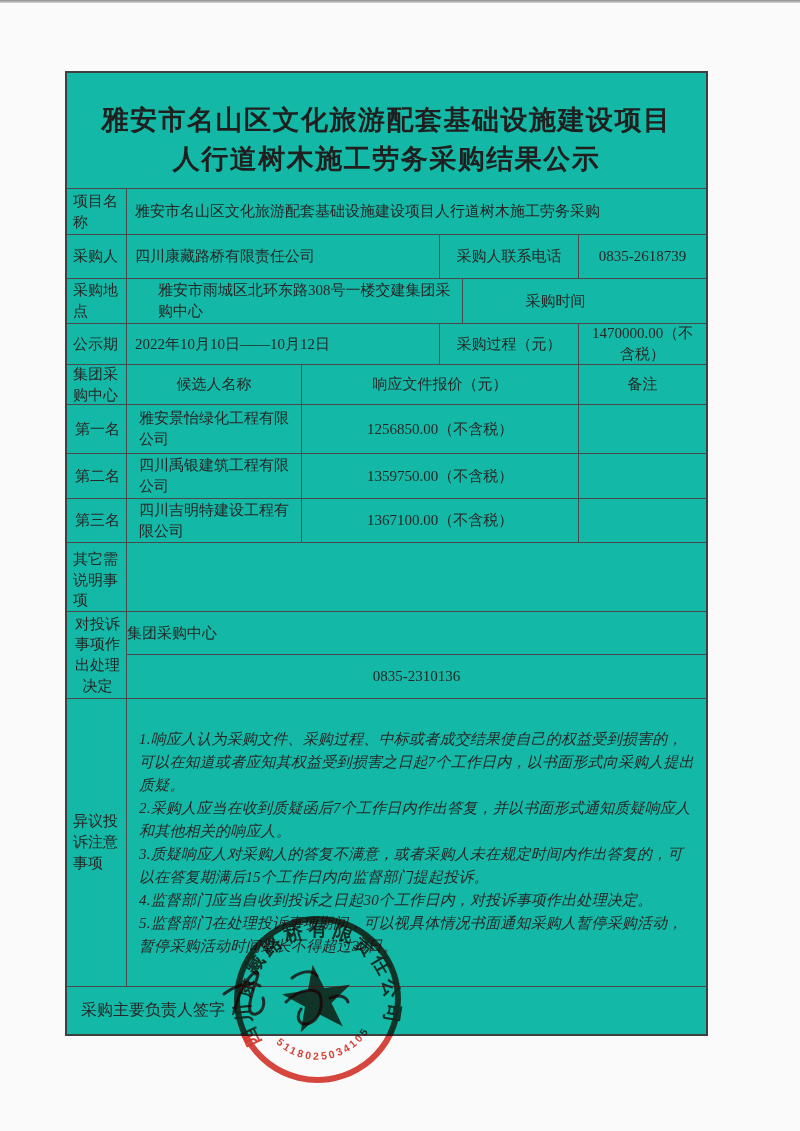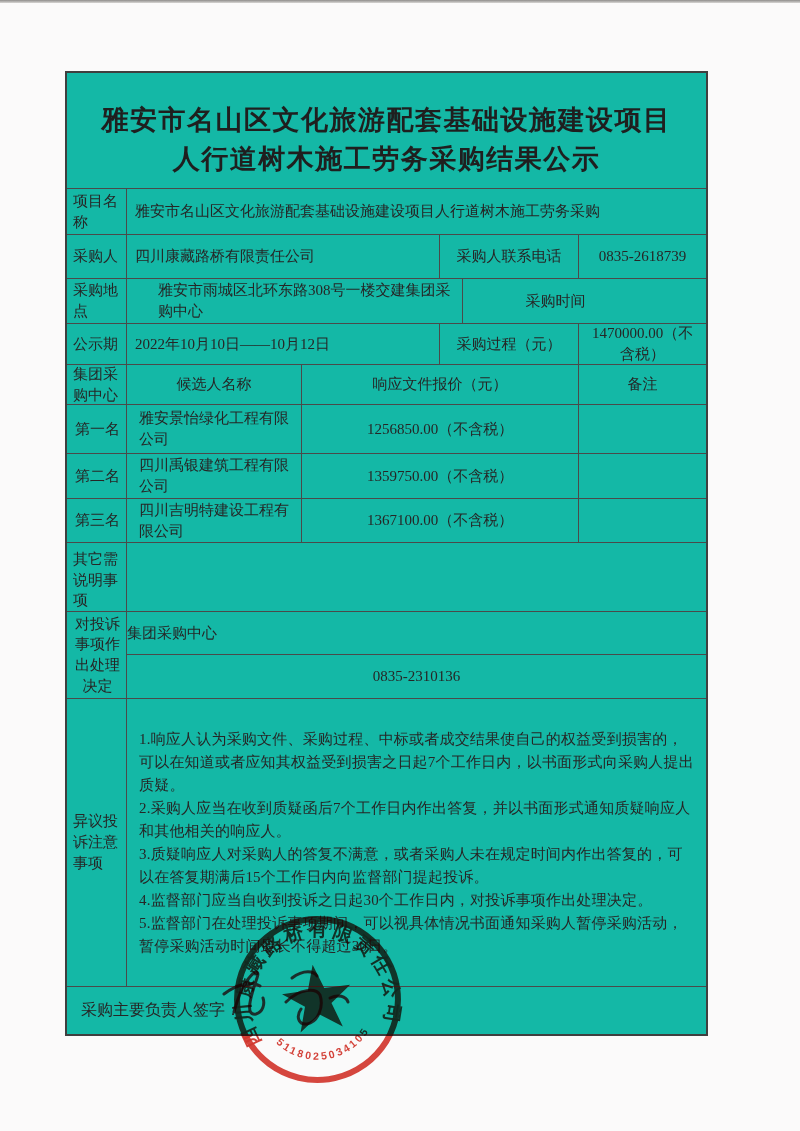--- a/index.html
+++ b/index.html
@@ -40,21 +40,21 @@
   .w-cquote { width:277px; }
   .w-cremark { flex:1; }
   .title-cell { padding-top:28px; text-align:center;
     font-family:"Liberation Sans","DejaVu Sans",sans-serif;
     font-weight:700; font-size:27px; line-height:39px; letter-spacing:1.5px; color:#1f1f1f; }
   .sup-right { flex:1; display:flex; flex-direction:column; }
   .sup-top { height:43px; border-bottom:1.6px solid #4a4a4a; display:flex;
              align-items:center; justify-content:flex-start; font-size:15px; }
   .sup-bot { flex:1; display:flex; align-items:center; justify-content:center; font-size:15px; }
   .obj-content { flex:1; padding:10px 12px; }
-  .obj-items { font-size:15px; line-height:23px; letter-spacing:0.2px; }
+  .obj-items { font-size:15px; line-height:23px; letter-spacing:0.2px;font-style:italic; }
   .sig-cell { flex:1; padding-left:14px; font-size:16px; }
   .stamp { position:absolute; left:229px; top:911px; width:177px; height:177px;
            mix-blend-mode:multiply; opacity:0.92; transform:rotate(-8deg); }
   .signature { position:absolute; left:212px; top:948px; width:170px; height:90px; }
 </style>
 </head>
 <body>
 
 <div class="page">
   <div class="scan-edge"></div>

